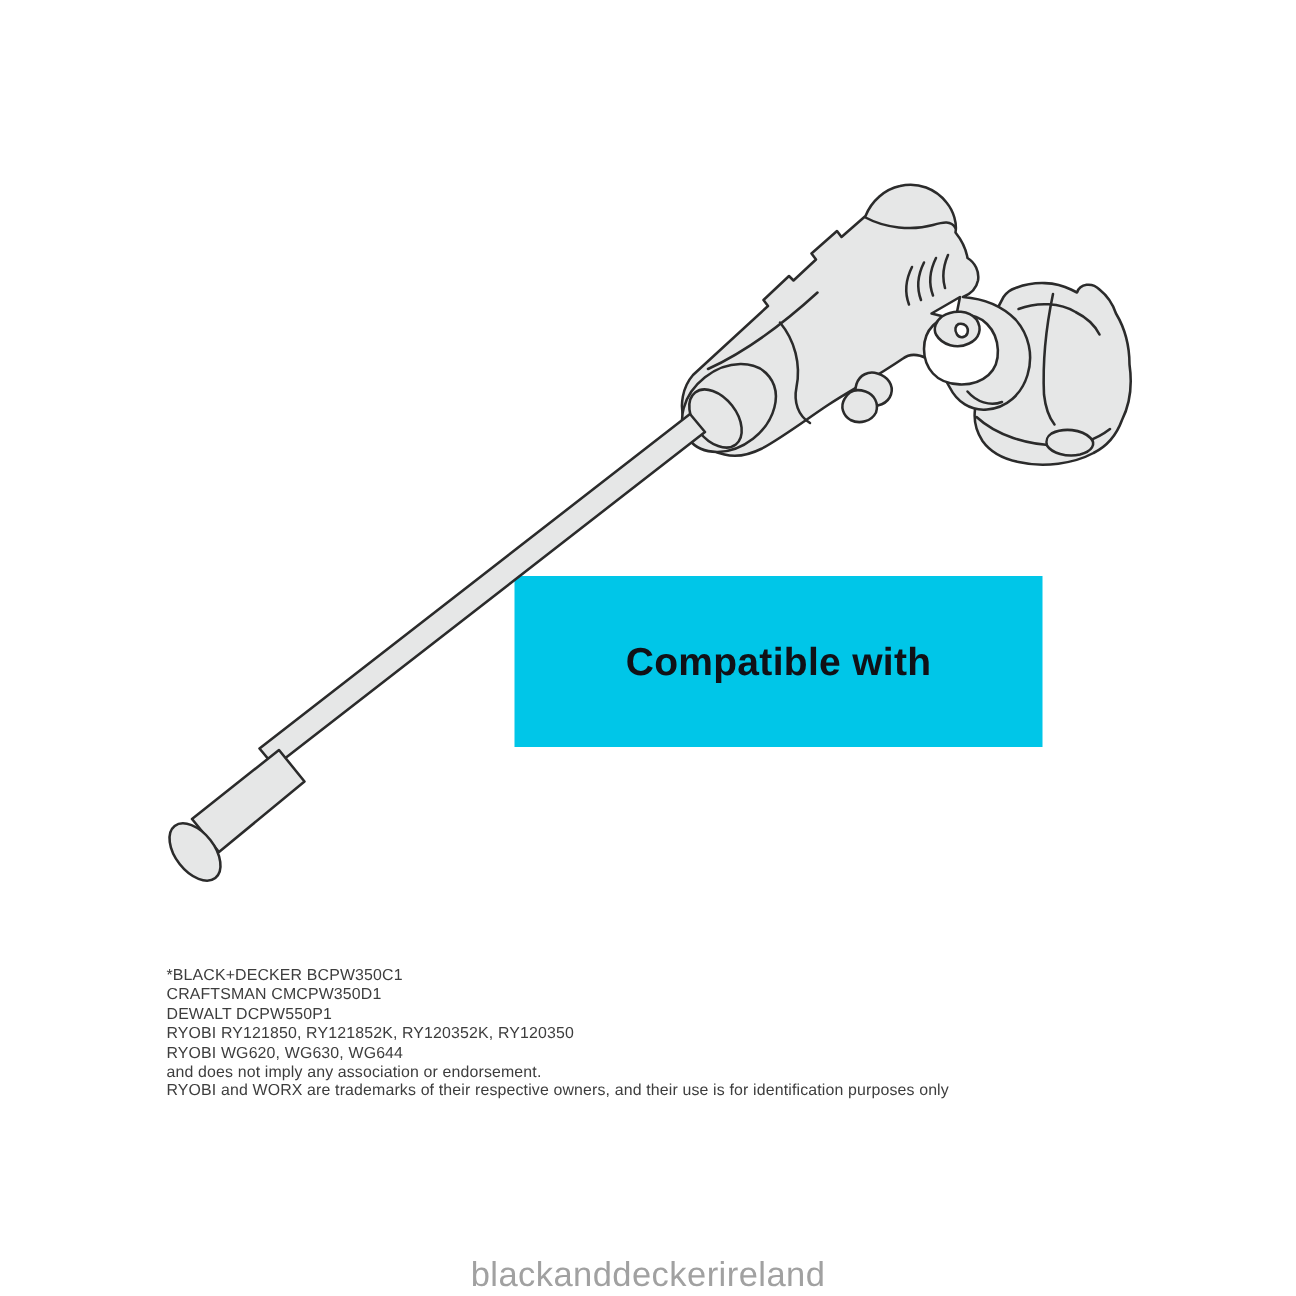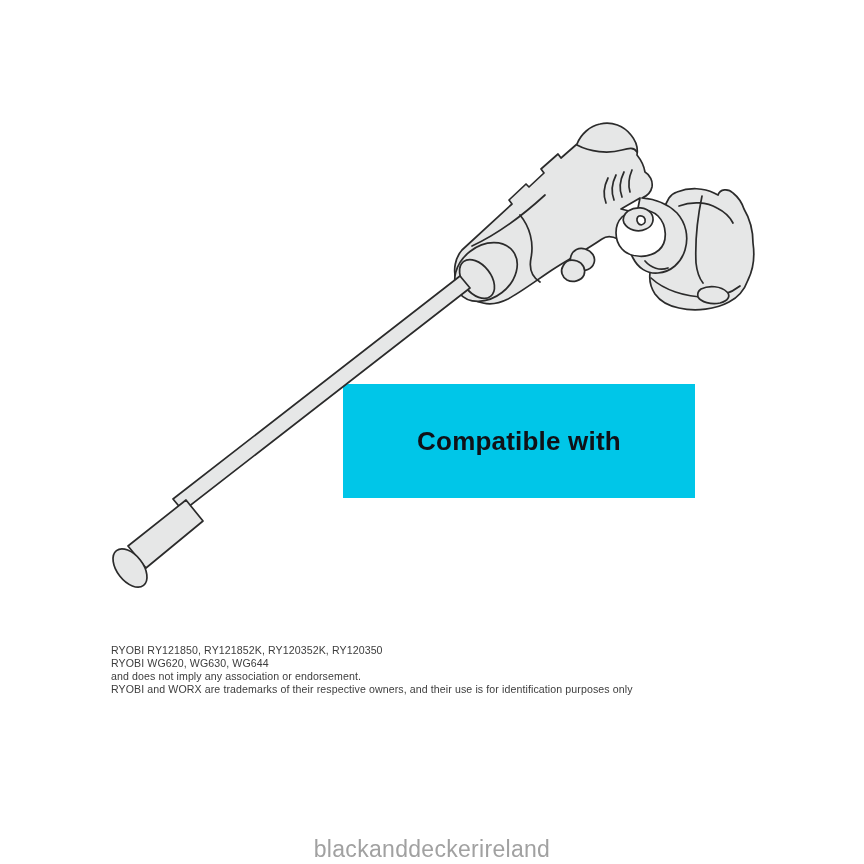--- a/index.html
+++ b/index.html
@@ -111,20 +111,23 @@
 
       <g>
         <path d="M 203,521 L 186,500 L 128,546 L 146,568 Z"></path>
         <ellipse cx="130" cy="568" rx="22" ry="13" transform="rotate(52 130 568)"></ellipse>
       </g>
 
     </g>
   </svg>
 
   <div class="footnote">
+    <div>*BLACK+DECKER BCPW350C1</div>
+    <div>CRAFTSMAN CMCPW350D1</div>
+    <div>DEWALT DCPW550P1</div>
     <div>RYOBI RY121850, RY121852K, RY120352K, RY120350</div>
     <div>RYOBI WG620, WG630, WG644</div>
     <div>and does not imply any association or endorsement.</div>
     <div>RYOBI and WORX are trademarks of their respective owners, and their use is for identification purposes only</div>
   </div>
 
   <div class="watermark">blackanddeckerireland</div>
 
 </div>
 

